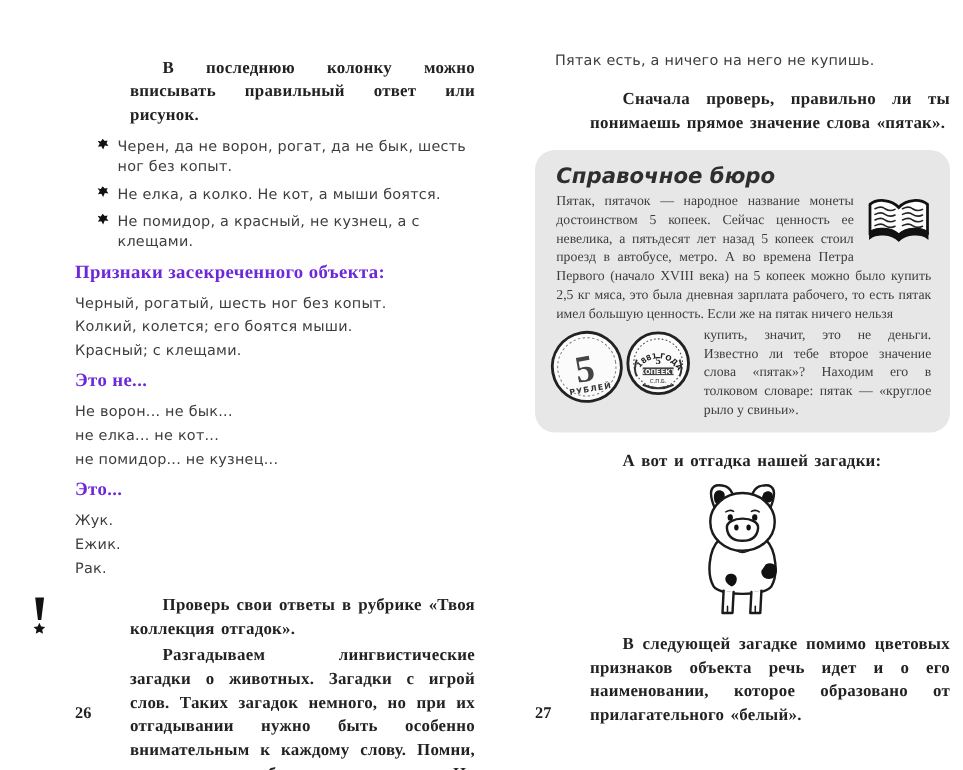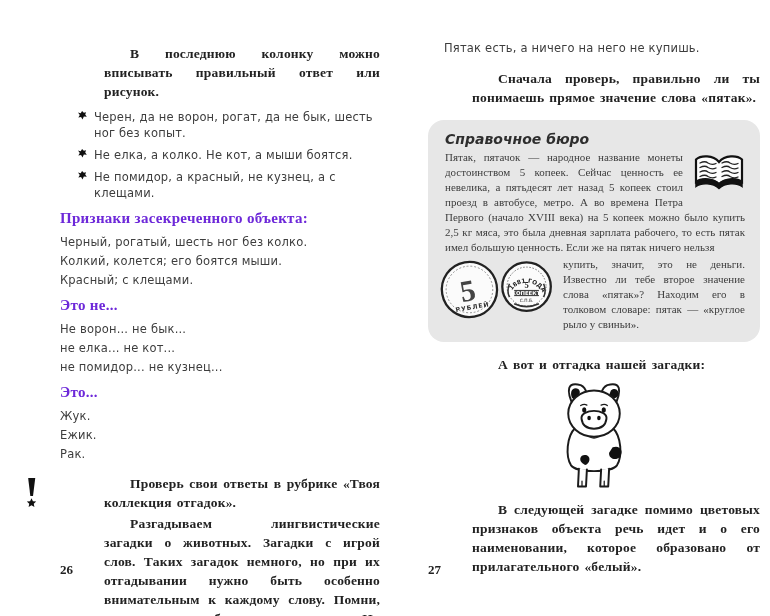--- a/index.html
+++ b/index.html
@@ -59,21 +59,21 @@
 
   .refbox {
     margin-top:13px;
     background:#e7e7e7;
     border-radius:16px;
     padding:11px 15px 10px 17px;
     min-height:208px;
   }
   .refbox-title {
     font-family:"DejaVu Sans", sans-serif; font-style:italic; font-weight:bold;
-    font-size:14px; color:#2e2e2e; margin-bottom:3px;
+    font-size:17px; color:#2e2e2e; margin-bottom:3px;
   }
   .refbox-text { font-size:11px; line-height:15px; color:#3d3d3d; text-align:justify; text-align-last:left; }
   .book-float { float:right; width:52px; height:44px; margin:2px 0 4px 10px; }
   .ref-bottom { display:flex; align-items:flex-start; gap:6px; margin-top:2px; }
   .coins { flex:0 0 118px; margin-left:-6px; }
   .ref-bottom .refbox-text { flex:1; }
 
   .answer-intro { margin-top:13px; }
   .pig-wrap { text-align:center; margin-top:4px; }
   .pig-wrap svg { width:100px; height:112px; }
@@ -103,21 +103,21 @@
       <svg class="splat" viewBox="0 0 10 10" width="9" height="9">
           <path fill="#111" d="M4.5,0 L6.5,2 L9,1.5 L8,4 L9.8,6.5 L6.5,6 L5,9.5 L3.4,6.6 L.4,7.2 L2,4.5 L0,1.8 L3,2.4 Z"></path>
         </svg>
       <span class="hw">Не помидор, а красный, не кузнец, а с клещами.</span>
     </div>
   </div>
 
   <div>
     <div class="heading">Признаки засекреченного объекта:</div>
     <div class="hw-lines">
-      <p class="hw">Черный, рогатый, шесть ног без колко.</p>
+      <p class="hw">Черный, рогатый, шесть ног без копыт.</p>
       <p class="hw">Колкий, колется; его боятся мыши.</p>
       <p class="hw">Красный; с клещами.</p>
     </div>
   </div>
 
   <div>
     <div class="heading">Это не...</div>
     <div class="hw-lines">
       <p class="hw">Не ворон... не бык...</p>
       <p class="hw">не елка... не кот...</p>

